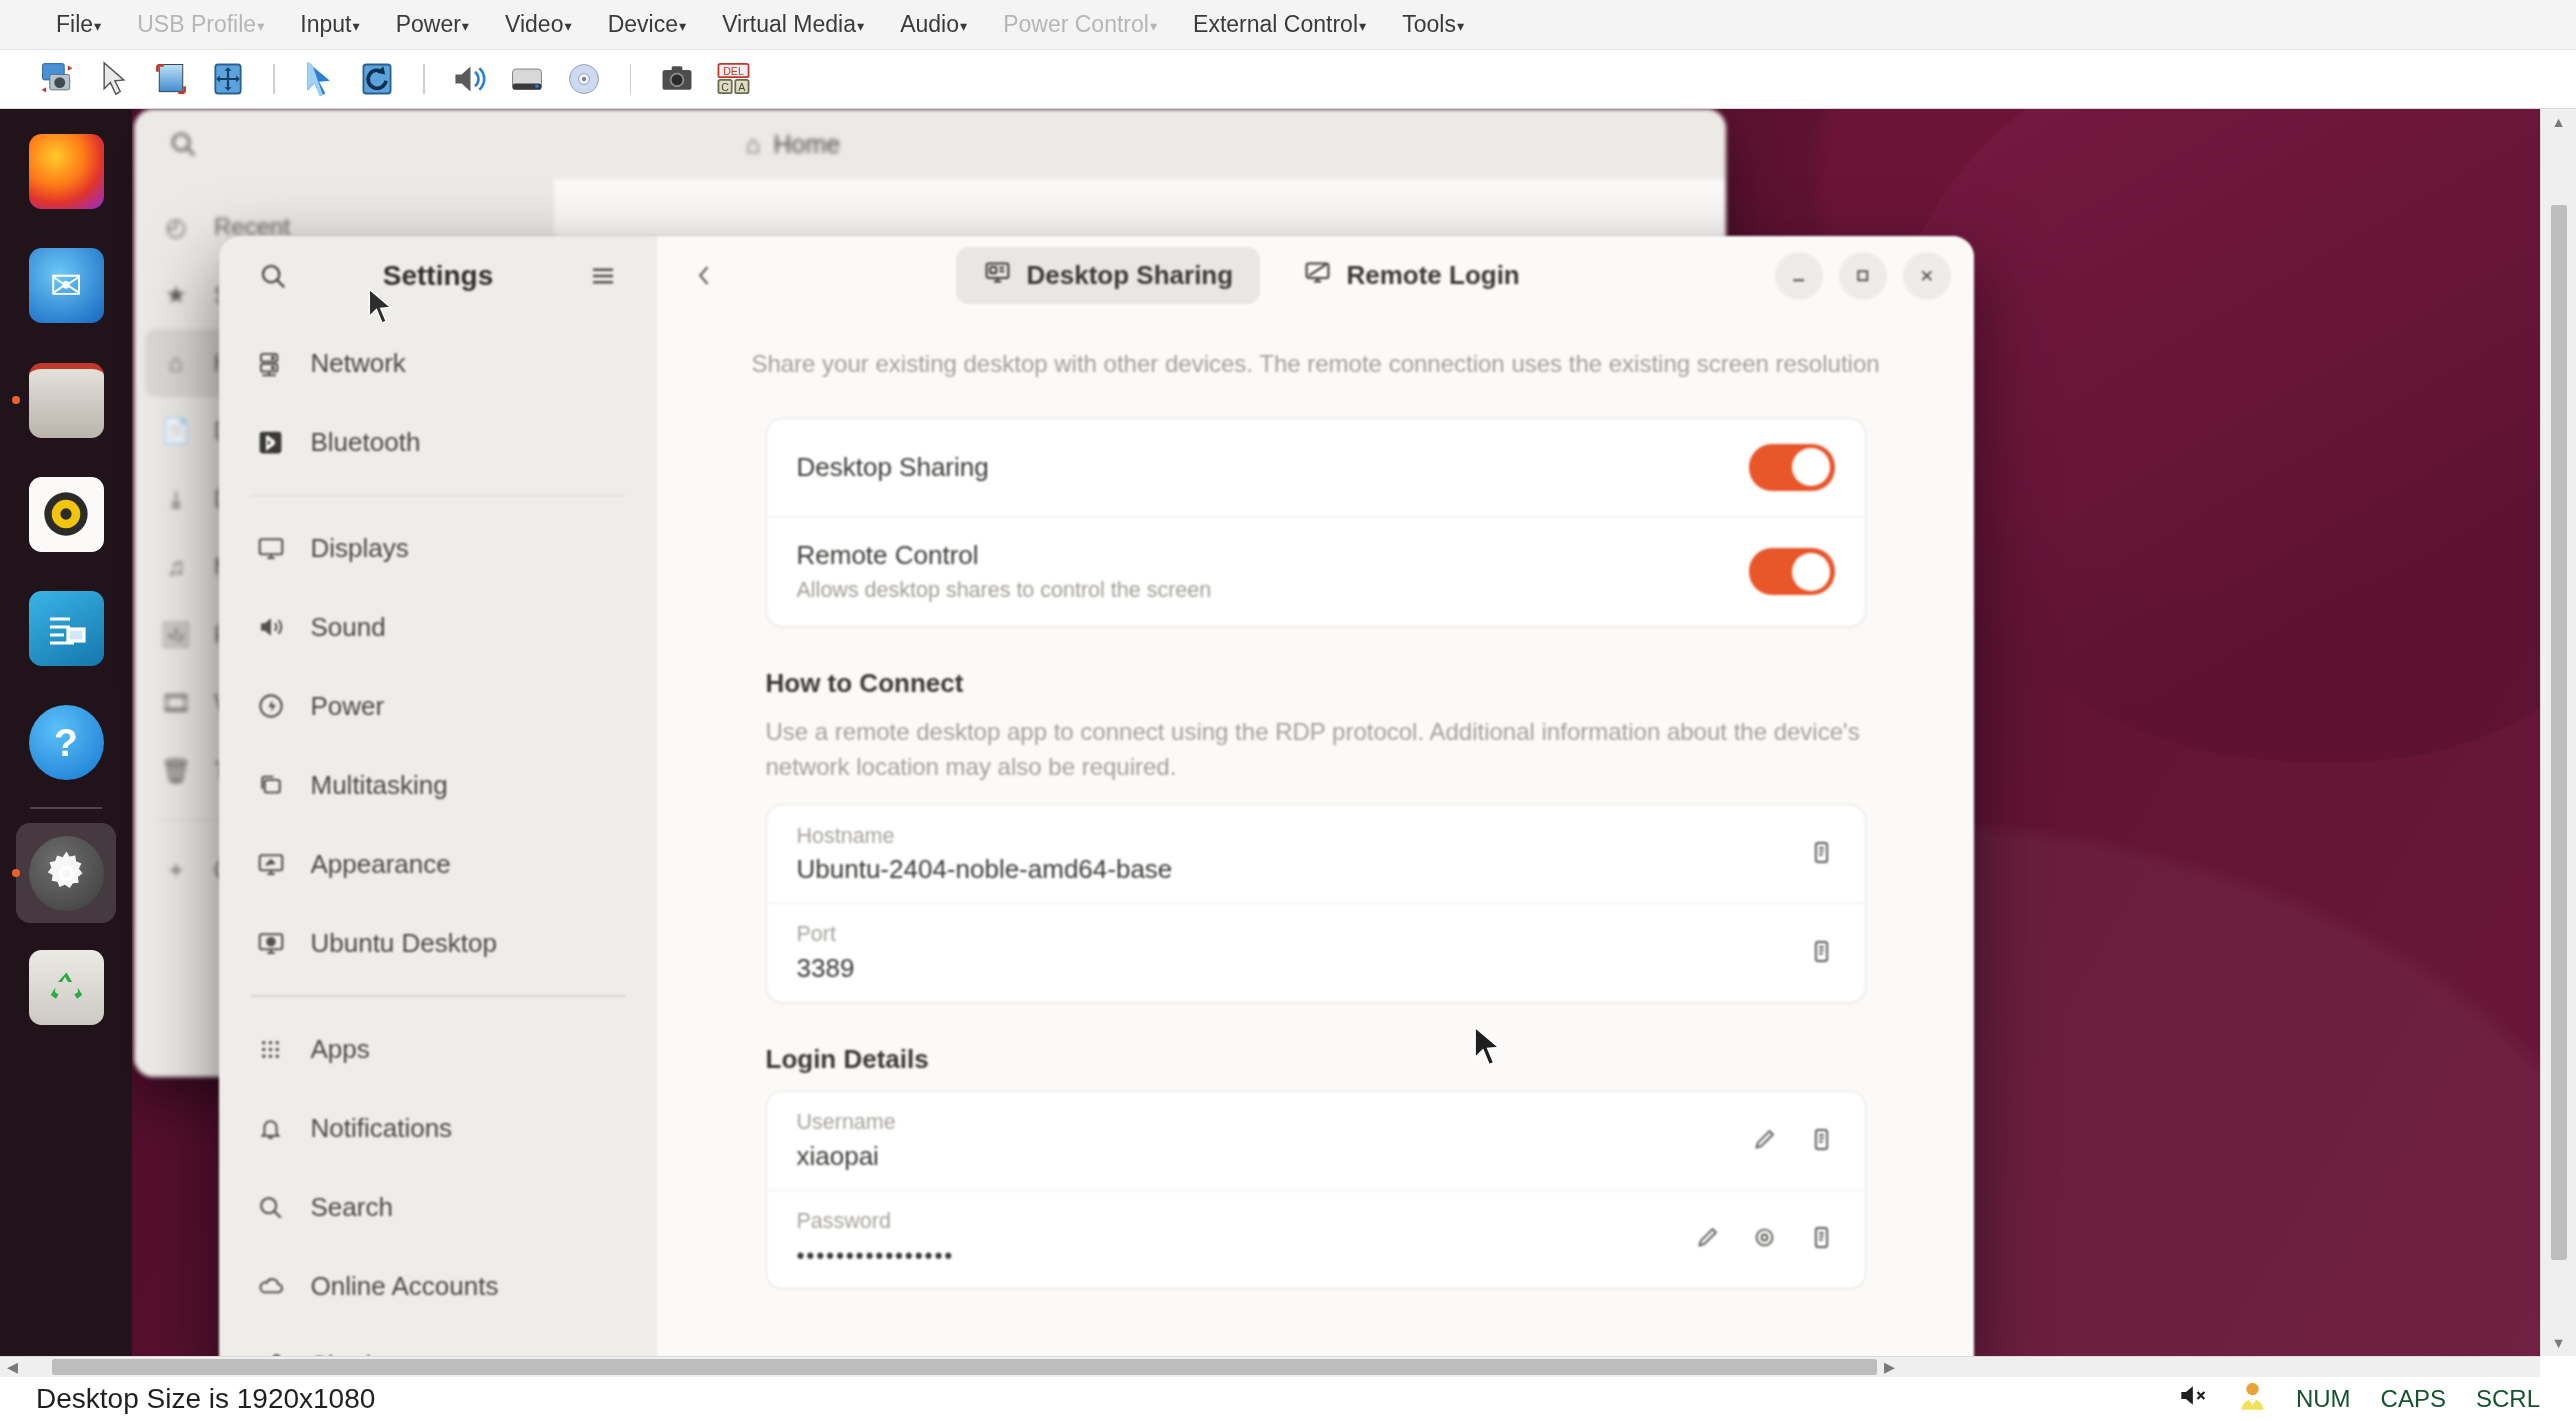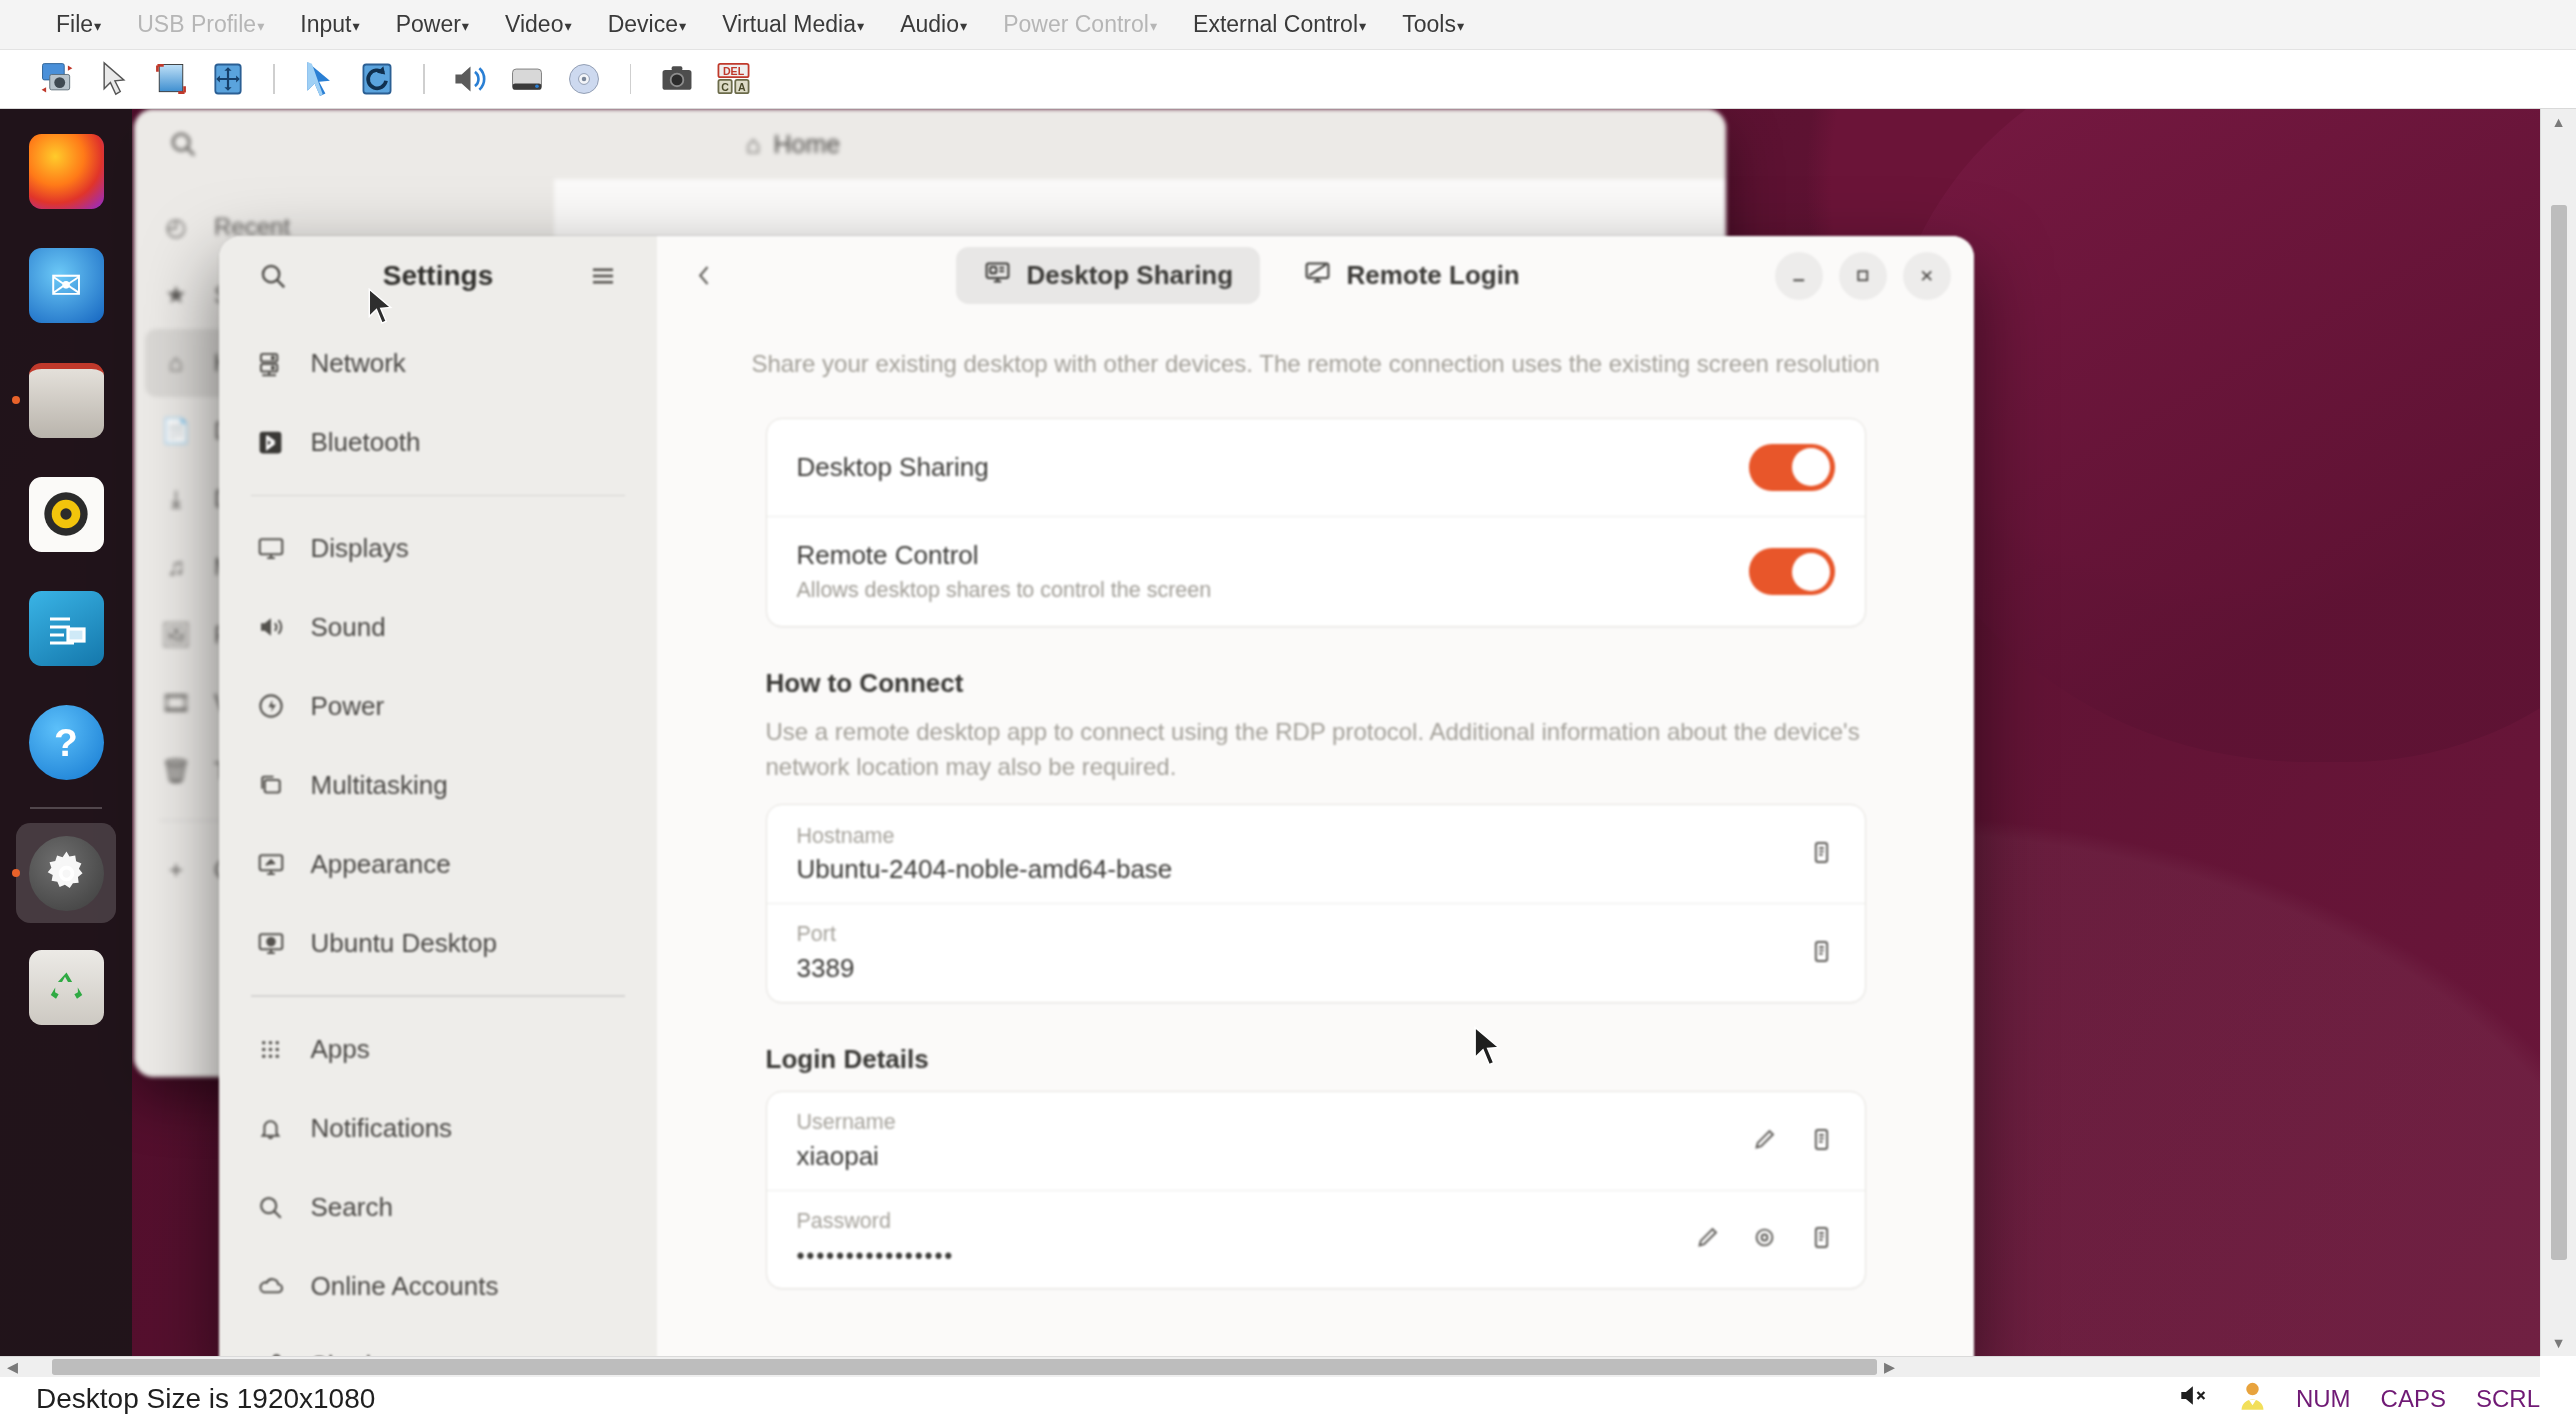--- a/index.html
+++ b/index.html
@@ -23,21 +23,21 @@
     padding: 3.6px 18px;
     font-size: 23px; color: #3a3a3a; white-space: nowrap;
   }
   .kvm-menu.disabled { color: #b6b6b6; }
   .caret { font-size: 14.3px; line-height: 1; transform: translateY(1.8px); }
 
   
   .kvm-toolbar {
     position: absolute; left: 0; top: 50px; width: 2576px; height: 59px;
     background: #ffffff; border-bottom: 0.9px solid #d9d9d9;
-    display: flex; align-items: center; padding-left: 36px; gap: 16px; font-weight: bold;
+    display: flex; align-items: center; padding-left: 36px; gap: 16px;
   }
   .tb-btn { width: 41px; height: 41px; display: flex; align-items: center;
             justify-content: center; }
   .tb-sep { width: 1.8px; height: 30px; background: #cfcfcf; margin: 0 9px; }
 
   
   .viewport {
     position: absolute; left: 0; top: 109px; width: 2540px; height: 1247px;
     background: #4a0d28;
     overflow: hidden;
@@ -197,21 +197,21 @@
                     height: 1055px; }
 
   
   .statusbar {
     position:absolute; left:0; top: 1377px; width: 2576px; height: 43px;
     background:#ffffff; display:flex; align-items:center;
     padding: 0 36px; justify-content: space-between;
   }
   .sb-left { font-size: 28px; color: #1f1f1f; }
   .sb-right { display:flex; align-items:center; gap: 30px;
-              font-size: 24px; color: #701a75; }
+              font-size: 24px; color: #14532d; }
 </style>
 </head>
 <body>
 
 <div id="root">
 
   <div class="kvm-menubar">
     <div class="kvm-menu">
       <span>File</span>
       <span class="caret">▾</span>

